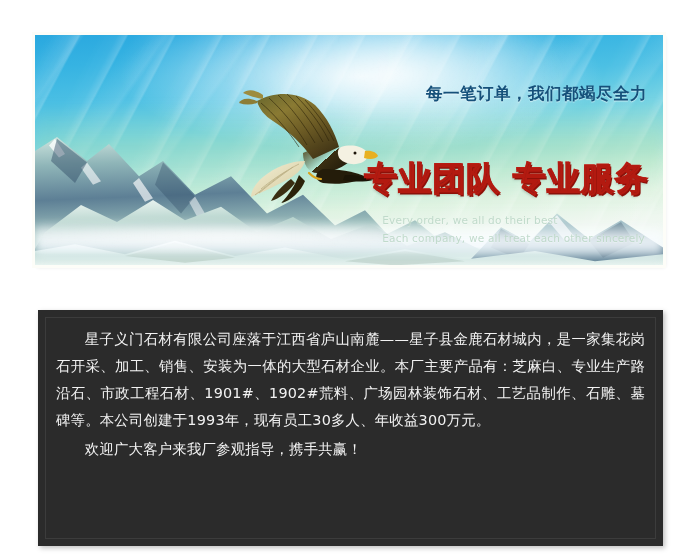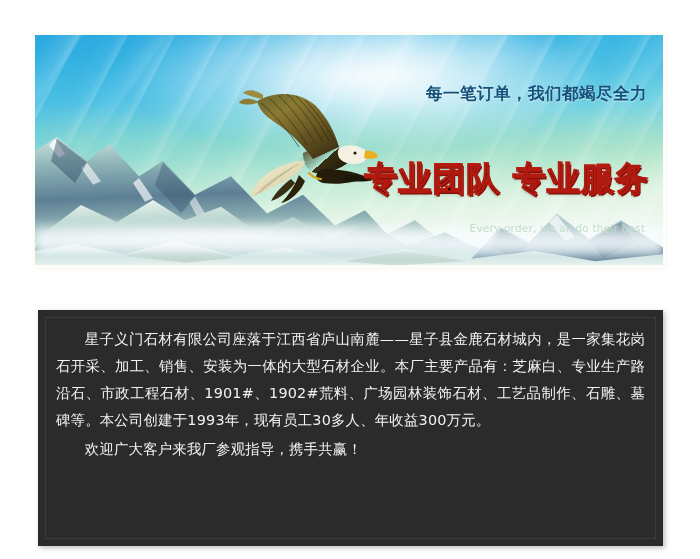--- a/index.html
+++ b/index.html
@@ -135,33 +135,33 @@
   }
   .slogan div { white-space: nowrap; }
 
   .headline {
     position: absolute;
     right: 14px;
     top: 122px;
     font-size: 33px;
     font-weight: bold;
     letter-spacing: 1px;
-    color: #000000;
+    color: #7f1d1d;
     white-space: nowrap;
     -webkit-text-stroke: 1.2px #b31a10;
     text-shadow:
       1.5px 1.5px 0 #8d1008,
       -0.8px -0.8px 0 #c5231a,
       0 2px 3px rgba(0,0,0,0.25);
   }
 
   .en-lines {
     position: absolute;
     right: 18px;
-    top: 184px;
+    top: 176px;
     text-align: left;
     color: #bdd8c8;
     font-size: 10.5px;
     line-height: 1.72;
     letter-spacing: 0.2px;
     opacity: 0.92;
     text-shadow: 0 1px 1px rgba(255,255,255,0.35);
   }
   .en-lines div { white-space: nowrap; }
 
@@ -324,20 +324,21 @@
   </div>
 
   <div class="slogan">
     <div>每一笔订单，我们都竭尽全力</div>
   </div>
 
   <div class="headline">专业团队 专业服务</div>
 
   <div class="en-lines">
     <div>Every order, we all do their best</div>
+    <div>Each company, we all treat each other sincerely</div>
   </div>
 </div>
 
 <div class="panel">
   <div class="panel-inner"></div>
   <div class="panel-body">
     <p>星子义门石材有限公司座落于江西省庐山南麓——星子县金鹿石材城内，是一家集花岗石开采、加工、销售、安装为一体的大型石材企业。本厂主要产品有：芝麻白、专业生产路沿石、市政工程石材、1901#、1902#荒料、广场园林装饰石材、工艺品制作、石雕、墓碑等。本公司创建于1993年，现有员工30多人、年收益300万元。</p>
     <p class="last">欢迎广大客户来我厂参观指导，携手共赢！</p>
   </div>
 </div>

